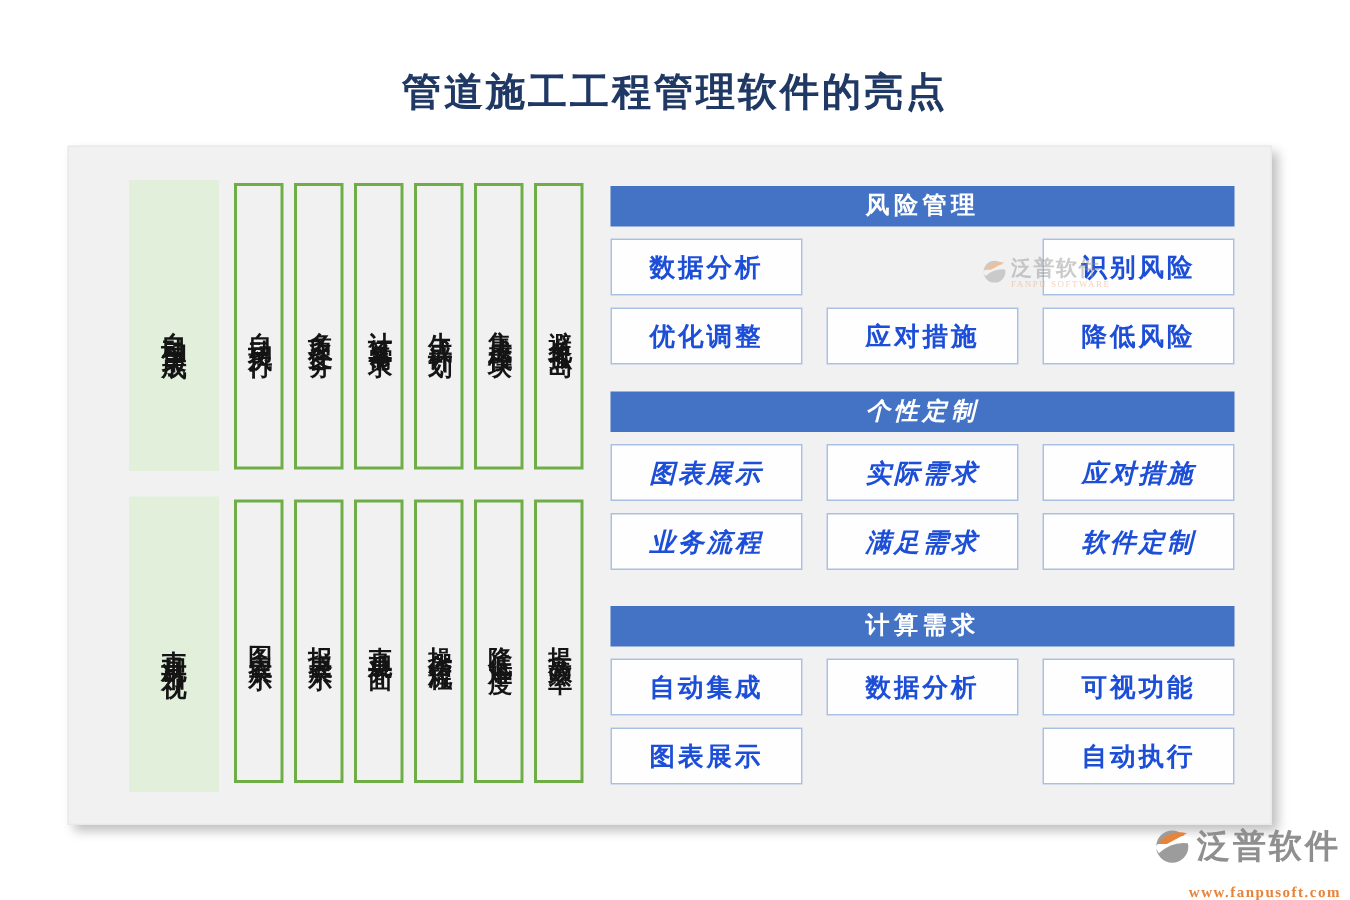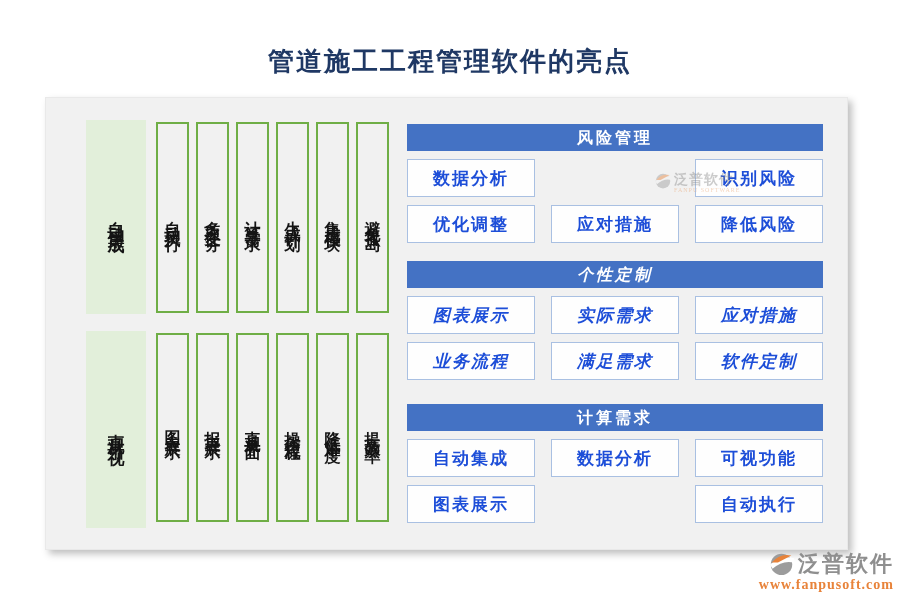--- a/index.html
+++ b/index.html
@@ -149,25 +149,25 @@
   }
   .brand-name {
     font-size: 22px;
     font-weight: bold;
     color: #8f8f8f;
     letter-spacing: 2px;
     line-height: 1;
     font-family: "Liberation Serif", serif;
   }
   .brand-url {
-    font-size: 14px;
+    font-size: 10px;
     font-weight: bold;
     color: #e8833a;
     letter-spacing: 1px;
-    margin-top: 1px;
+    margin-top: 14px;
     font-family: "Liberation Serif", serif;
   }
 </style>
 </head>
 <body>
 
 <div class="page">
 
   <div class="title">管道施工工程管理软件的亮点</div>
 

